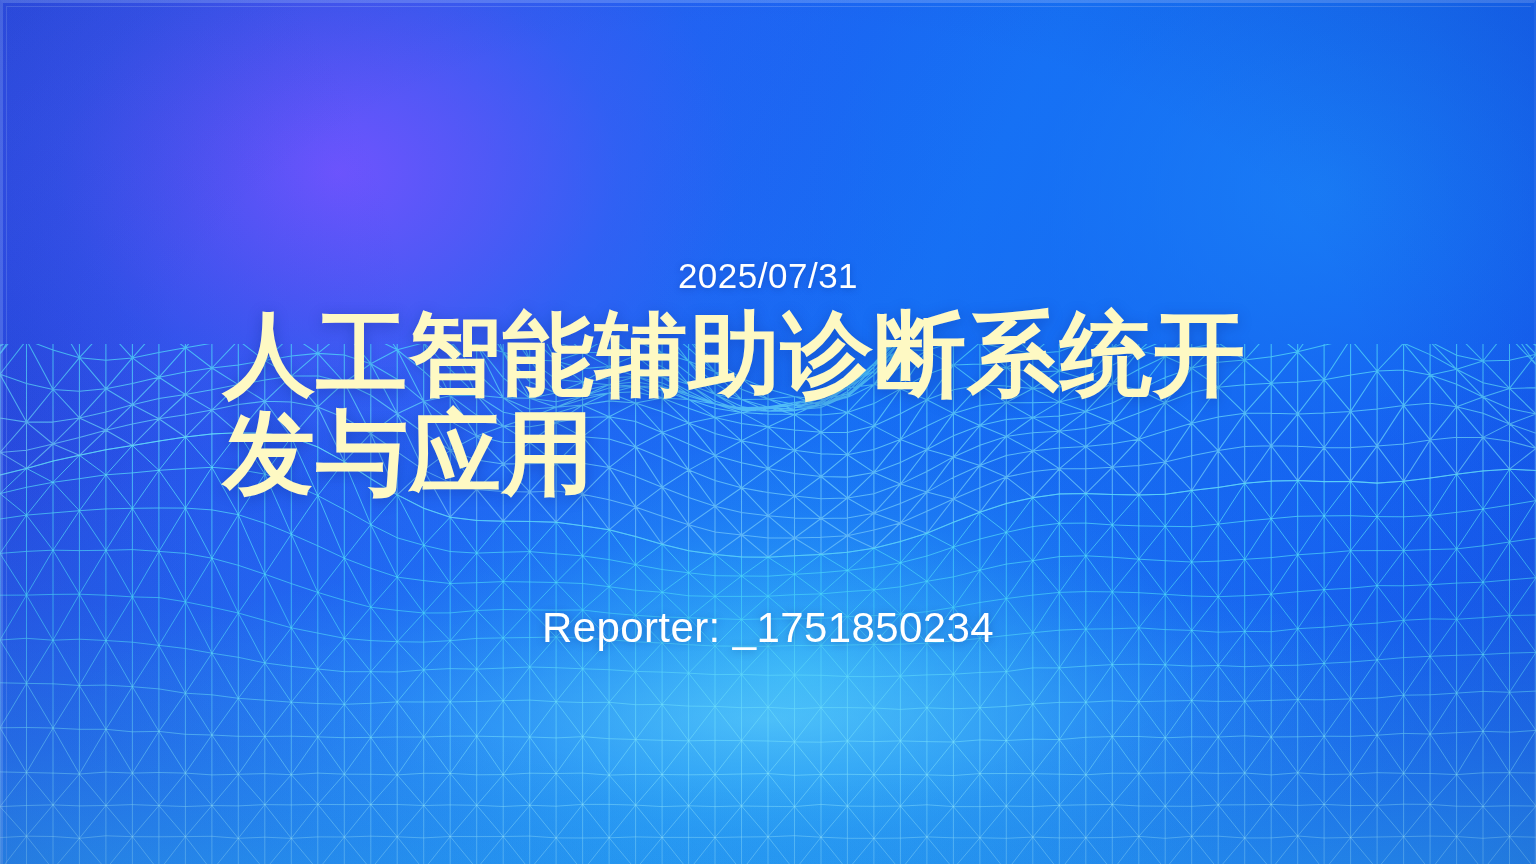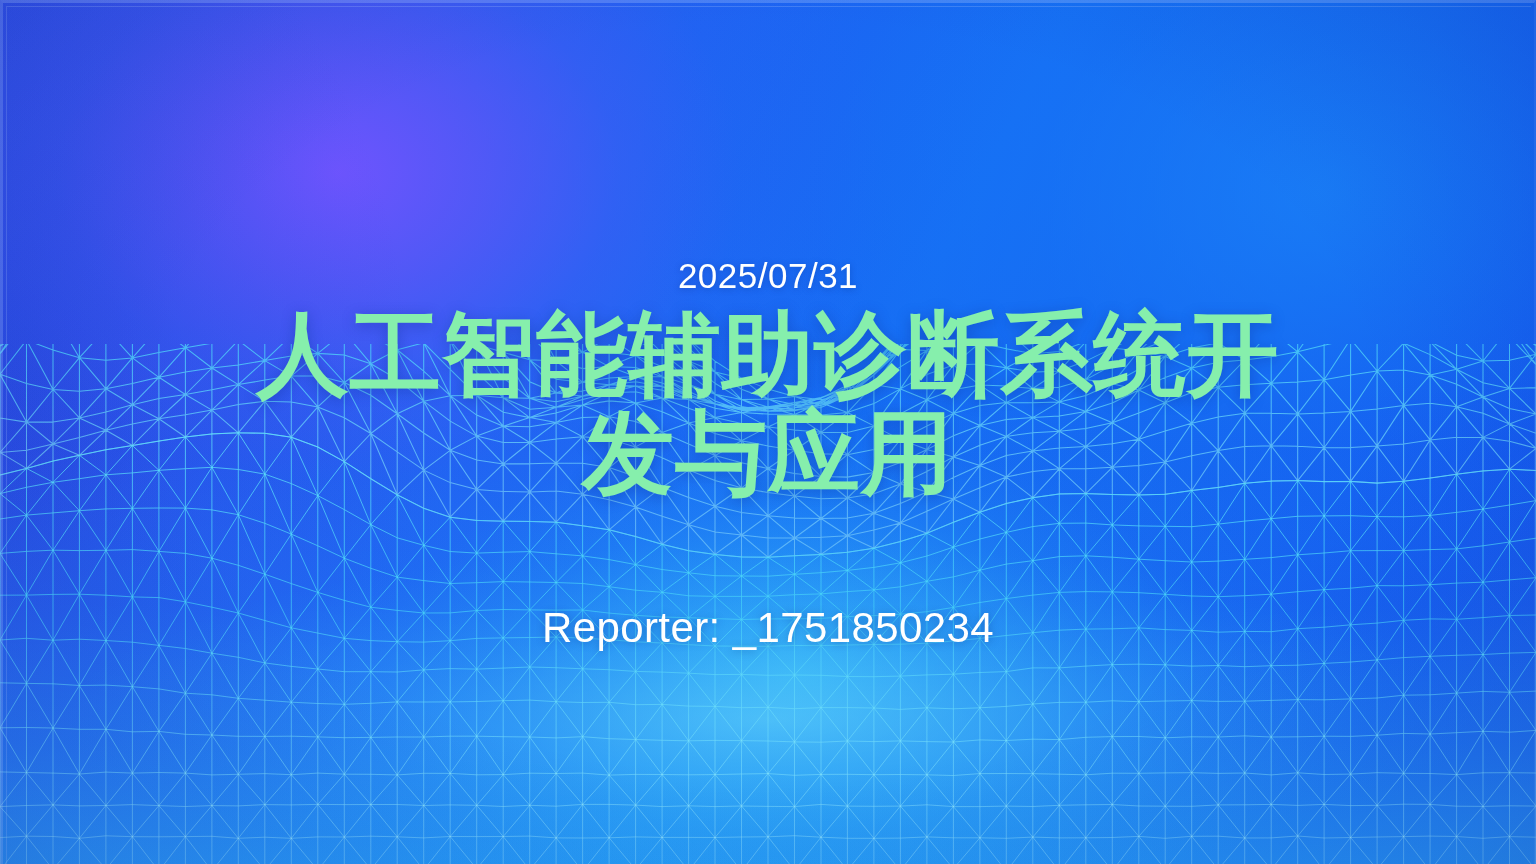--- a/index.html
+++ b/index.html
@@ -108,37 +108,36 @@
   }
 
   
   .content {
     position: absolute;
     inset: 0;
     display: flex;
     flex-direction: column;
     align-items: center;
     justify-content: flex-start;
-    text-align: center;
   }
   .date {
     margin-top: 258px;
     font-size: 35px;
     line-height: 1;
     color: #ffffff;
     letter-spacing: 0.5px;
     text-shadow: 0 1px 6px rgba(10,40,130,0.35);
   }
   .title {
     margin-top: 12px;
     width: 1090px;
     font-size: 92px;
     line-height: 1.08;
     font-weight: bold;
-    color: #86efac;
+    color: #fef9c3;
     letter-spacing: 1px;
     text-shadow: 0 3px 14px rgba(12,44,150,0.38);
     font-family: "DejaVu Sans", "Liberation Sans", sans-serif;
   }
   .reporter {
     margin-top: 42px;
     font-size: 42px;
     line-height: 1;
     color: #ffffff;
     letter-spacing: 0.4px;

